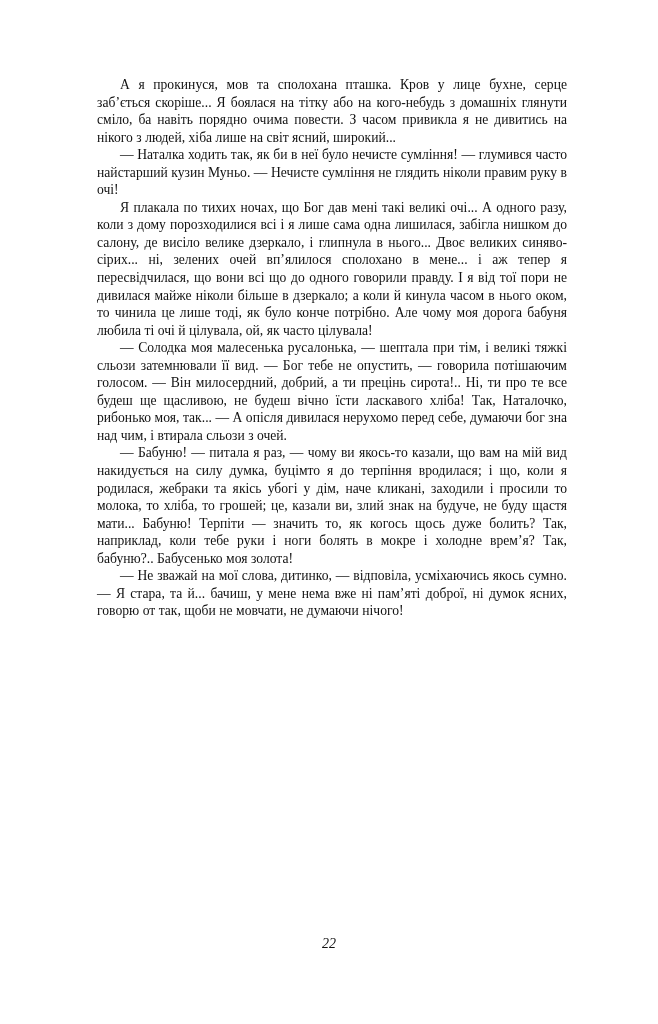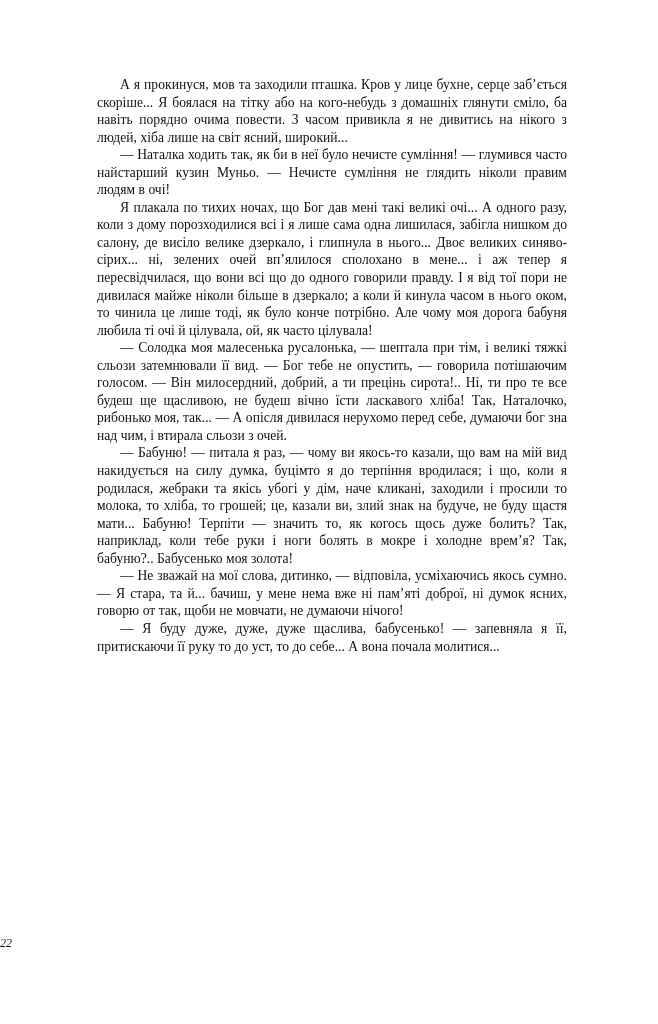--- a/index.html
+++ b/index.html
@@ -41,36 +41,36 @@
     hyphens: manual;
     -webkit-hyphens: manual;
     word-spacing: 0px;
     letter-spacing: 0.02px;
   }
   #page-number {
     position: absolute;
     left: 0;
     top: 936px;
     width: 658px;
+    text-align: center;
     font-family: "Liberation Serif", "DejaVu Serif", serif;
     font-style: italic;
-    font-size: 12px;
+    font-size: 14px;
     color: #111111;
   }
 </style>
 </head>
 <body>
 
 <div id="page">
 
   <div id="text-block">
-    <p class="para">А я прокинуся, мов та заходили пташка. Кров у лице бухне, серце заб’ється скоріше... Я боялася на тітку або на кого-небудь з домашніх глянути сміло, ба навіть порядно очима повести. З часом привикла я не дивитись на нікого з людей, хіба лише на світ ясний, широкий...</p>
-    <p class="para">— Наталка ходить так, як би в неї було нечисте сумління! — глумився часто найстарший кузин Муньо. — Нечисте сумління не глядить ніколи правим людям в очі!</p>
+    <p class="para">А я прокинуся, мов та сполохана пташка. Кров у лице бухне, серце заб’ється скоріше... Я боялася на тітку або на кого-небудь з домашніх глянути сміло, ба навіть порядно очима повести. З часом привикла я не дивитись на нікого з людей, хіба лише на світ ясний, широкий...</p>
+    <p class="para">— Наталка ходить так, як би в неї було нечисте сумління! — глумився часто найстарший кузин Муньо. — Нечисте сумління не глядить ніколи правим руку в очі!</p>
     <p class="para">Я плакала по тихих ночах, що Бог дав мені такі великі очі... А одного разу, коли з дому порозходилися всі і я лише сама одна лишилася, забігла нишком до салону, де висіло велике дзеркало, і глипнула в нього... Двоє великих синяво-сірих... ні, зелених очей вп’ялилося сполохано в мене... і аж тепер я пересвідчилася, що вони всі що до одного говорили правду. І я від тої пори не дивилася майже ніколи більше в дзеркало; а коли й кинула часом в нього оком, то чинила це лише тоді, як було конче потрібно. Але чому моя дорога бабуня любила ті очі й цілувала, ой, як часто цілувала!</p>
     <p class="para">— Солодка моя малесенька русалонька, — шептала при тім, і великі тяжкі сльози затемнювали її вид. — Бог тебе не опустить, — говорила потішаючим голосом. — Він милосердний, добрий, а ти прецінь сирота!.. Ні, ти про те все будеш ще щасливою, не будеш вічно їсти ласкавого хліба! Так, Наталочко, рибонько моя, так... — А опісля дивилася нерухомо перед себе, думаючи бог зна над чим, і втирала сльози з очей.</p>
     <p class="para">— Бабуню! — питала я раз, — чому ви якось-то казали, що вам на мій вид накидується на силу думка, буцімто я до терпіння вродилася; і що, коли я родилася, жебраки та якісь убогі у дім, наче кликані, заходили і просили то молока, то хліба, то грошей; це, казали ви, злий знак на будуче, не буду щастя мати... Бабуню! Терпіти — значить то, як когось щось дуже болить? Так, наприклад, коли тебе руки і ноги болять в мокре і холодне врем’я? Так, бабуню?.. Бабусенько моя золота!</p>
     <p class="para">— Не зважай на мої слова, дитинко, — відповіла, усміхаючись якось сумно. — Я стара, та й... бачиш, у мене нема вже ні пам’яті доброї, ні думок ясних, говорю от так, щоби не мовчати, не думаючи нічого!</p>
-    <p class="para">— Я буду дуже, дуже, дуже щаслива, бабусенько! — запевняла я її, притискаючи її руку то до уст, то до себе... А вона почала молитися...</p>
   </div>
 
   <div id="page-number">22</div>
 
 </div>
 
 </body></html>

